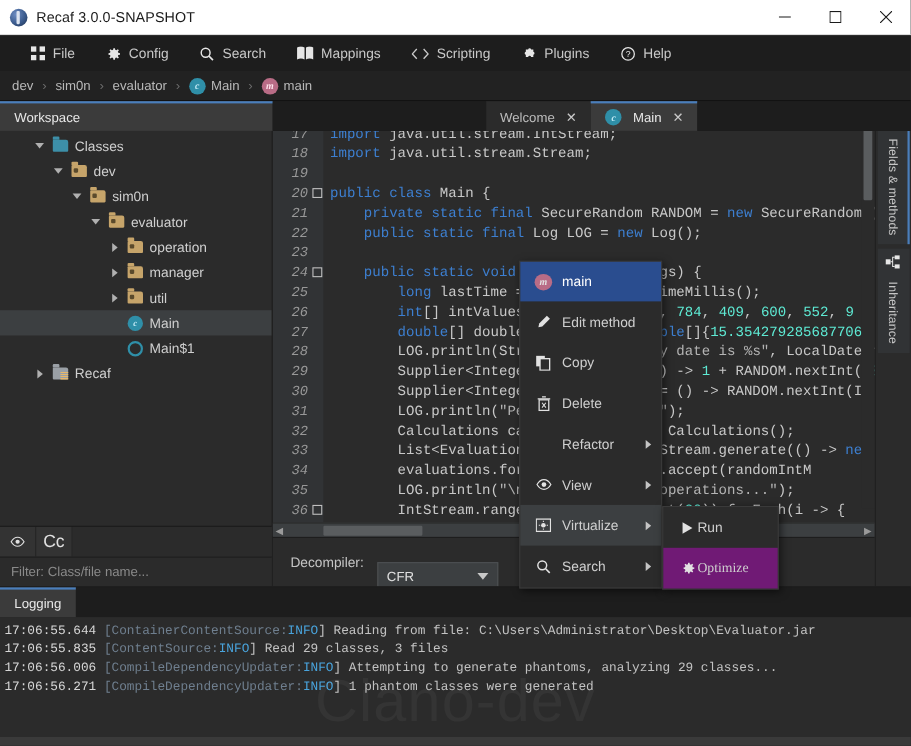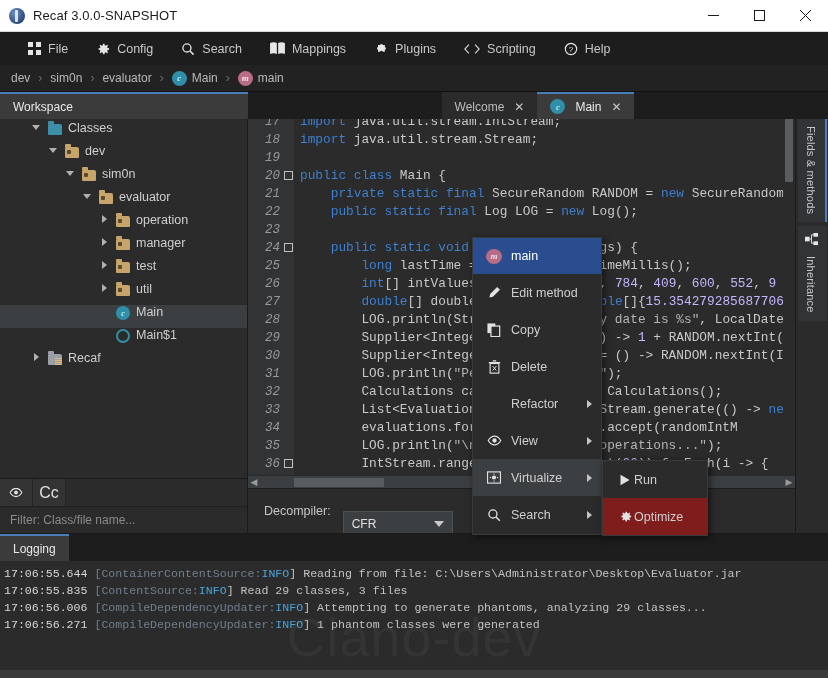--- a/index.html
+++ b/index.html
@@ -86,21 +86,21 @@
   .tabstrip-right { flex: 1; display: flex; background: #1d1d1d; }
   .tabspacer { flex: 1; background: #1d1d1d; }
 
   
   .leftpanel {
     width: 248px; background: #2b2b2b; display: flex; flex-direction: column;
     border-right: 1px solid #1a1a1a;
   }
   .tree { flex: 1; padding-top: 6px; overflow: hidden; font-size: 12.5px; }
   .node {
-    height: 23px; display: flex; align-items: flex-start; gap: 5px;
+    height: 23px; display: flex; align-items: center; gap: 5px;
     color: #cfcfcf; padding-right: 4px; white-space: nowrap;
   }
   .node.sel { background: #3c3f41; }
   .arrow { width: 12px; height: 12px; flex: none; display:flex; align-items:center; justify-content:center; }
   .arrow i {
     display:block; width:0; height:0;
     border-left: 5px solid #b0b0b0; border-top: 4px solid transparent; border-bottom: 4px solid transparent;
   }
   .arrow.down i {
     border-left: 4px solid transparent; border-right: 4px solid transparent;
@@ -150,21 +150,21 @@
   .fold {
     position: absolute; right: 1px; top: 4px; width: 9px; height: 9px;
     border: 1px solid #c0c0c0; background: #313335;
   }
   .codearea {
     flex: 1; font-family: "Liberation Mono", monospace; font-size: 12.8px;
     padding-top: 3px; color: #c8c8c8; overflow: hidden; white-space: pre; position: relative;
   }
   .cl { height: 18px; line-height: 18px; padding-left: 6px; }
   .kw { color: #3d7fd0; }
-  .num { color: #c4b5fd; }
+  .num { color: #5eead4; }
   .str { color: #b4b4b4; }
 
   .hscroll {
     height: 13px; background: #3c3f41; display: flex; align-items: center;
     border-top: 1px solid #2a2a2a; position: relative;
   }
   .hscroll .thumb { position: absolute; left: 46px; width: 90px; height: 9px; background: #5a5d5f; border-radius:1px;}
   .hscroll .arr-l, .hscroll .arr-r { width: 12px; text-align: center; color: #9a9a9a; font-size: 9px; }
   .hscroll .arr-r { margin-left: auto; }
   .vscroll {
@@ -221,21 +221,21 @@
 
   .submenu {
     position: absolute; left: 602px; top: 460px; width: 106px;
     background: #2b2b2b; border: 1px solid #3a3a3a; z-index: 60;
     box-shadow: 2px 2px 7px rgba(0,0,0,.55);
   }
   .sub-item {
     height: 37px; display: flex; align-items: center; gap: 1px;
     padding-left: 14px; font-size: 12.5px; color: #cfcfcf;
   }
-  .sub-item.hl { background: #7f1d1d; }
+  .sub-item.hl { background: #701a75; font-family: Liberation Serif, serif; }
 
   
   .bottom {
     position: absolute; left: 0; bottom: 0; width: 828px; height: 145px;
     background: #2b2b2b; border-top: 1px solid #1a1a1a;
   }
   .log-tabstrip { height: 27px; background: #1d1d1d; display: flex; }
   .logbody {
     position: absolute; top: 27px; left: 0; right: 0; bottom: 0;
     background: #2b2b2b; padding: 4px 16px 0 4px; overflow: hidden;
@@ -315,33 +315,33 @@
     <span class="ic">
       <svg width="15" height="13" viewBox="0 0 16 14">
           <path fill="#e6e6e6" d="M0 1.2 C2.5 0 5 0 7.3 1.2 V13 C5 11.8 2.5 11.8 0 13z"></path>
           <path fill="#e6e6e6" d="M8.7 1.2 C11 0 13.5 0 16 1.2 V13 C13.5 11.8 11 11.8 8.7 13z"></path>
         </svg>
     </span>
     <span>Mappings</span>
   </div>
   <div class="menu-item">
     <span class="ic">
+      <svg width="16" height="12" viewBox="0 0 18 12">
+          <path d="M5.5 1 L1 6 L5.5 11 M12.5 1 L17 6 L12.5 11" fill="none" stroke="#c8c8c8" stroke-width="1.4"></path>
+        </svg>
+    </span>
+    <span>Scripting</span>
+  </div>
+  <div class="menu-item">
+    <span class="ic">
       <svg width="14" height="14" viewBox="0 0 16 16">
           <path fill="#e6e6e6" d="M6 1.2a1.6 1.6 0 013.1 0h2.3v2.3a1.6 1.6 0 010 3.1V9h-2.3a1.6 1.6 0 00-3.1 0H3.6V6.6a1.6 1.6 0 010-3.1V1.2z" transform="translate(1,2.2)"></path>
         </svg>
     </span>
     <span>Plugins</span>
-  </div>
-  <div class="menu-item">
-    <span class="ic">
-      <svg width="16" height="12" viewBox="0 0 18 12">
-          <path d="M5.5 1 L1 6 L5.5 11 M12.5 1 L17 6 L12.5 11" fill="none" stroke="#c8c8c8" stroke-width="1.4"></path>
-        </svg>
-    </span>
-    <span>Scripting</span>
   </div>
   <div class="menu-item">
     <span class="ic">
       <svg width="14" height="14" viewBox="0 0 16 16">
           <circle cx="8" cy="8" r="6.5" fill="none" stroke="#e6e6e6" stroke-width="1.3"></circle>
           <text x="8" y="11.6" font-size="9" fill="#e6e6e6" text-anchor="middle" font-family="Liberation Sans">?</text>
         </svg>
     </span>
     <span>Help</span>
   </div>
@@ -459,30 +459,20 @@
         </div>
         <div class="node">
           <span style="display:inline-block;width:93px;flex:none"></span>
           <span class="arrow">
             <i></i>
           </span>
           <span class="ic16">
             <span class="folder-pkg"></span>
           </span>
           <span>manager</span>
-        </div>
-        <div class="node">
-          <span style="display:inline-block;width:93px;flex:none"></span>
-          <span class="arrow">
-            <i></i>
-          </span>
-          <span class="ic16">
-            <span class="folder-pkg"></span>
-          </span>
-          <span>test</span>
         </div>
         <div class="node">
           <span style="display:inline-block;width:93px;flex:none"></span>
           <span class="arrow">
             <i></i>
           </span>
           <span class="ic16">
             <span class="folder-pkg"></span>
           </span>
           <span>util</span>

